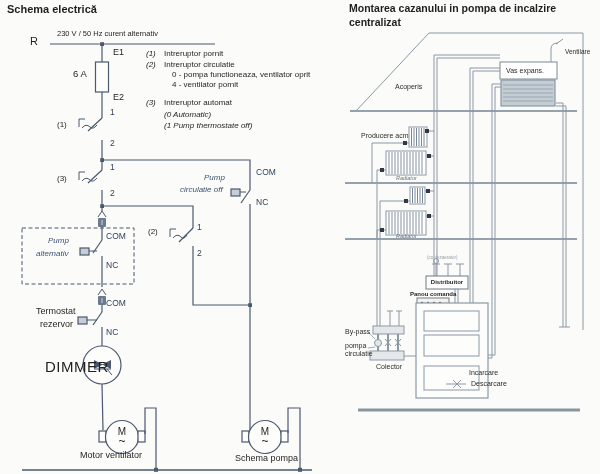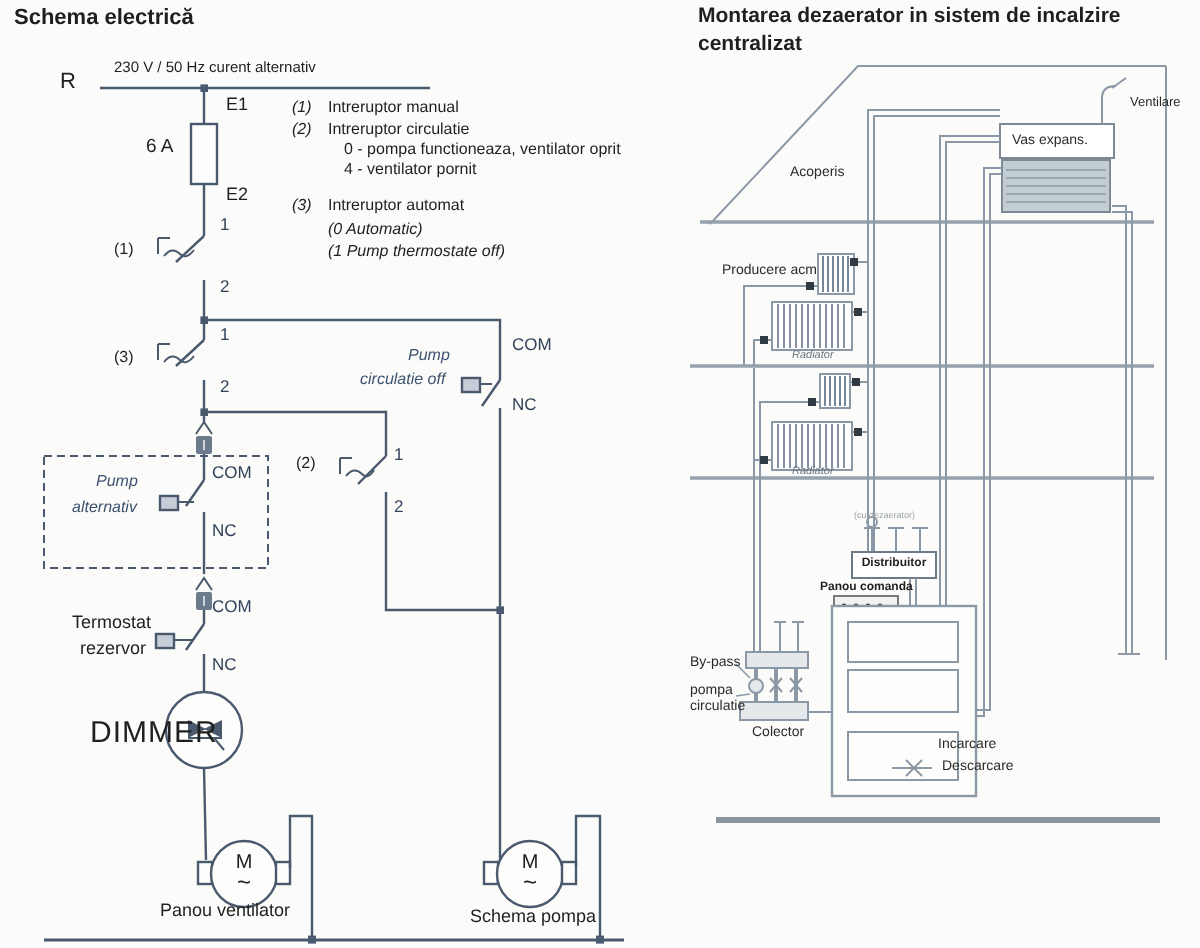--- a/index.html
+++ b/index.html
@@ -237,21 +237,21 @@
 </svg>
 
 <div class="lbl b" style="left:7px;top:4px;font-size:11px">Schema electrică</div>
 <div class="lbl" style="left:30px;top:36px;font-size:11px">R</div>
 <div class="lbl" style="left:57px;top:30px;font-size:7.5px">230 V / 50 Hz curent alternativ</div>
 <div class="lbl" style="left:113px;top:48px;font-size:9px">E1</div>
 <div class="lbl" style="left:73px;top:69px;font-size:9.5px">6 A</div>
 <div class="lbl" style="left:113px;top:93px;font-size:9px">E2</div>
 
 <div class="lbl it" style="left:146px;top:50px">(1)</div>
-<div class="lbl" style="left:164px;top:50px">Intreruptor manual</div>
+<div class="lbl" style="left:164px;top:50px">Intreruptor pornit</div>
 <div class="lbl it" style="left:146px;top:61px">(2)</div>
 <div class="lbl" style="left:164px;top:61px">Intreruptor circulatie</div>
 <div class="lbl" style="left:172px;top:71px">0 - pompa functioneaza, ventilator oprit</div>
 <div class="lbl" style="left:172px;top:81px">4 - ventilator pornit</div>
 <div class="lbl it" style="left:146px;top:99px">(3)</div>
 <div class="lbl" style="left:164px;top:99px">Intreruptor automat</div>
 <div class="lbl it" style="left:164px;top:111px">(0 Automatic)</div>
 <div class="lbl it" style="left:164px;top:122px">(1 Pump thermostate off)</div>
 
 <div class="lbl" style="left:57px;top:121px">(1)</div>
@@ -277,24 +277,24 @@
 <div class="lbl" style="left:36px;top:307px;font-size:9px">Termostat</div>
 <div class="lbl" style="left:40px;top:320px;font-size:9px">rezervor</div>
 <div class="lbl slate" style="left:106px;top:299px">COM</div>
 <div class="lbl slate" style="left:106px;top:328px">NC</div>
 
 <div class="lbl" style="left:45px;top:359px;font-size:15px;letter-spacing:.5px">DIMMER</div>
 <div class="lbl" style="left:112px;top:427px;width:20px;text-align:center;font-size:10px">M</div>
 <div class="lbl" style="left:112px;top:435px;width:20px;text-align:center;font-size:12px">~</div>
 <div class="lbl" style="left:255px;top:427px;width:20px;text-align:center;font-size:10px">M</div>
 <div class="lbl" style="left:255px;top:435px;width:20px;text-align:center;font-size:12px">~</div>
-<div class="lbl" style="left:80px;top:451px;font-size:9px">Panou ventilator</div>
+<div class="lbl" style="left:80px;top:451px;font-size:9px">Motor ventilator</div>
 <div class="lbl" style="left:235px;top:454px;font-size:9px">Schema pompa</div>
 
-<div class="lbl b" style="left:349px;top:3px;font-size:10.5px">Montarea dezaerator in sistem de incalzire</div>
+<div class="lbl b" style="left:349px;top:3px;font-size:10.5px">Montarea cazanului in pompa de incalzire</div>
 <div class="lbl b" style="left:349px;top:17px;font-size:10.5px">centralizat</div>
 <div class="lbl rlab" style="left:565px;top:49px;font-size:6.5px">Ventilare</div>
 <div class="lbl rlab" style="left:506px;top:67px">Vas expans.</div>
 <div class="lbl rlab" style="left:395px;top:83px">Acoperis</div>
 <div class="lbl rlab" style="left:361px;top:132px">Producere acm</div>
 <div class="lbl radlab" style="left:396px;top:176px">Radiator</div>
 <div class="lbl radlab" style="left:396px;top:234px">Radiator</div>
 <div class="lbl" style="left:427px;top:256px;font-size:4.5px;color:#9aa2ac">(cu dezaerator)</div>
 <div class="lbl b" style="left:428px;top:279px;width:38px;text-align:center;font-size:6px">Distribuitor</div>
 <div class="lbl b" style="left:410px;top:291px;font-size:6px">Panou comanda</div>

